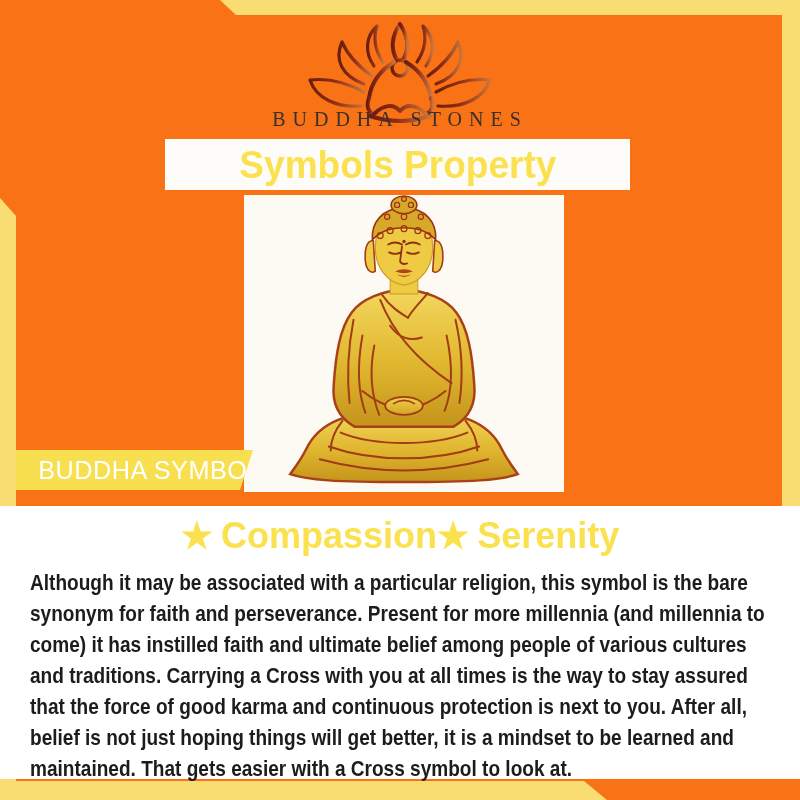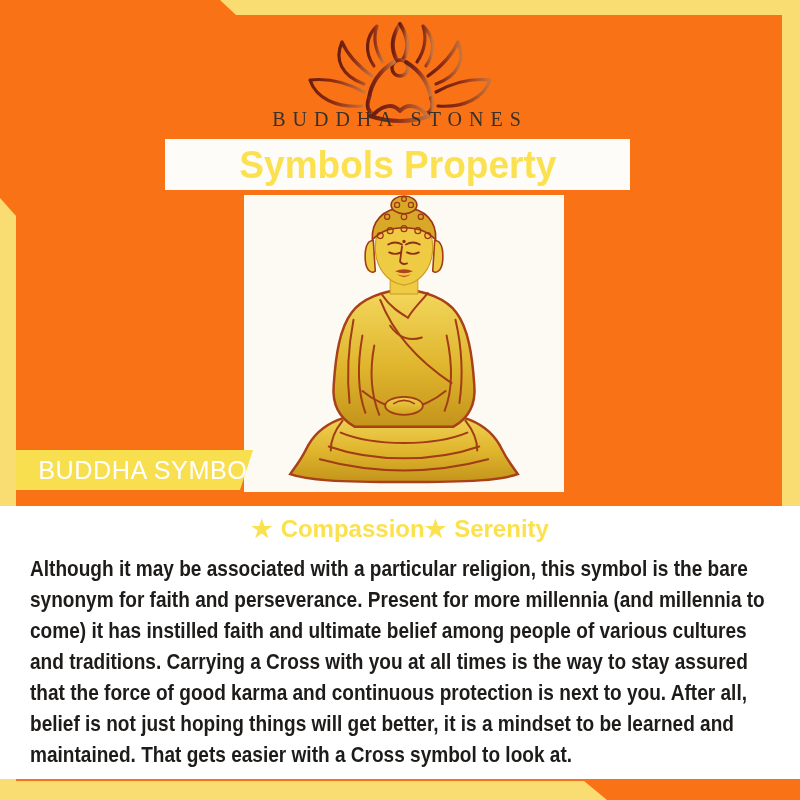--- a/index.html
+++ b/index.html
@@ -58,21 +58,21 @@
     transform:scaleX(0.97);transform-origin:0 50%;
     letter-spacing:0.5px;white-space:nowrap;
   }
   
   #content{
     position:absolute;left:0;top:506px;width:800px;height:273px;
     background:#FFFFFF;
   }
   #features{
     margin-top:9px;text-align:center;
-    font-size:24px;font-weight:bold;color:#FCE14F;
+    font-size:36px;font-weight:bold;color:#FCE14F;
     white-space:nowrap;
   }
   #features .feat .star{margin-right:8px;}
   #features .feat{margin:0;}
   #description{
     margin:10px 0 0 30px;
     width:860px;transform:scaleX(0.866);transform-origin:0 0;
     font-size:22px;font-weight:bold;line-height:31px;
     color:#1E1C1A;letter-spacing:0px;
   }

